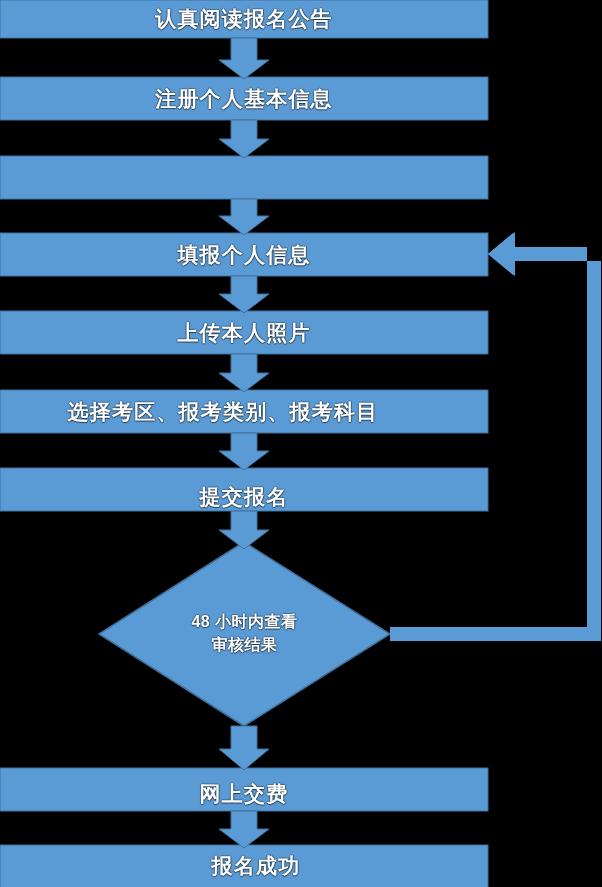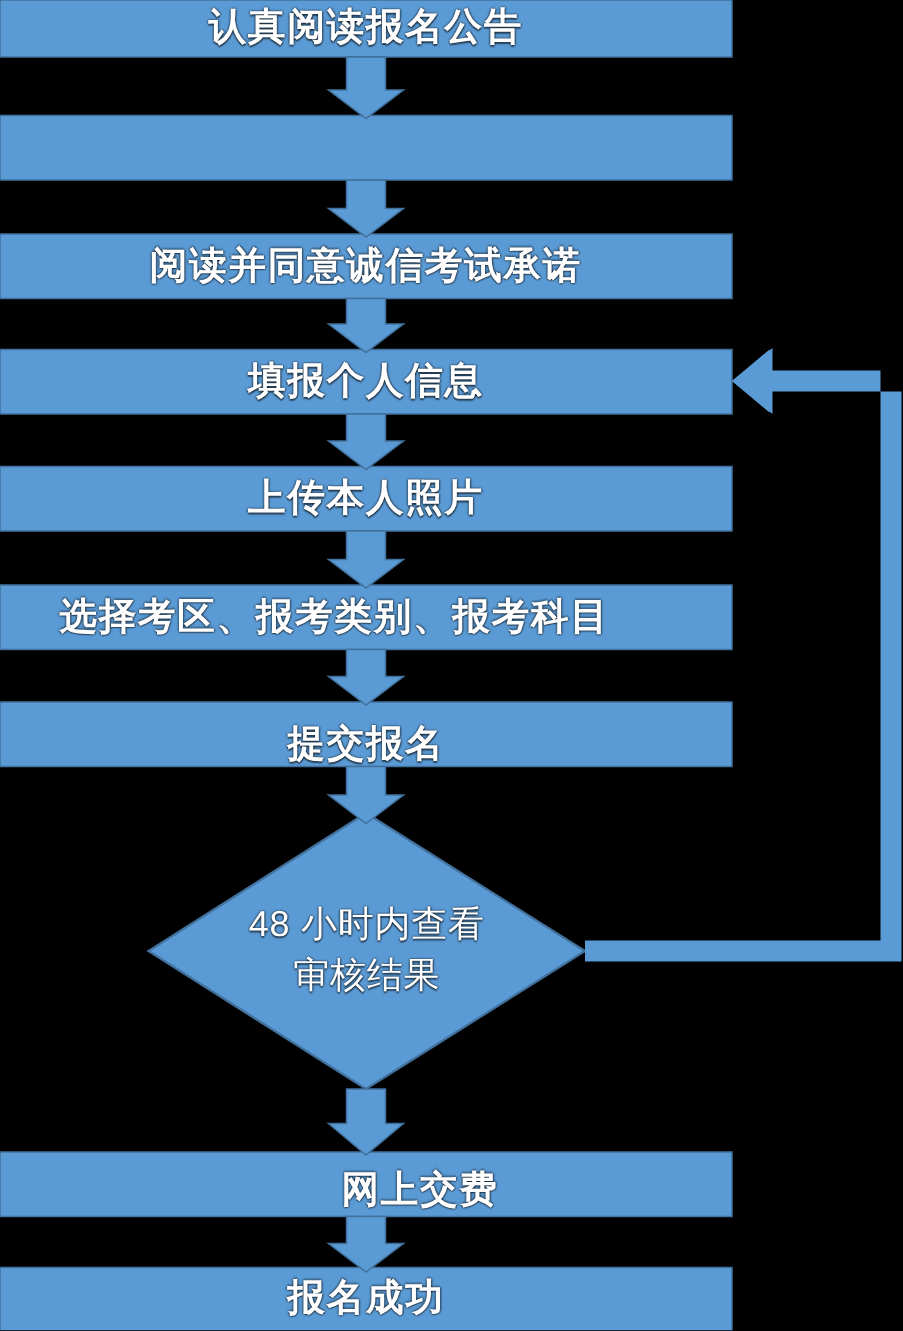--- a/index.html
+++ b/index.html
@@ -26,33 +26,33 @@
     height: 887px;
     display: block;
   }
   .node-label {
     position: absolute;
     display: flex;
     align-items: center;
     justify-content: center;
     text-align: center;
     color: #ffffff;
-    font-size: 25px;
+    font-size: 21px;
     font-weight: 700;
     letter-spacing: 1.2px;
     line-height: 1.42;
     text-shadow: 0 1px 1px rgba(0,0,0,0.55), 1px 0 1px rgba(0,0,0,0.35),
                  0 -1px 1px rgba(0,0,0,0.25), -1px 0 1px rgba(0,0,0,0.25);
     pointer-events: none;
     white-space: pre-line;
   }
   .node-label.diamond-label {
-    font-weight: 400;
+    font-weight: 700;
     letter-spacing: 0.5px;
-    font-size: 24px;
+    font-size: 16px;
   }
 </style>
 </head>
 <body>
 
 <div id="flowchart-root">
 
   <svg id="flow-svg" viewBox="0 0 602 887" xmlns="http://www.w3.org/2000/svg">
 
     <g>
@@ -93,31 +93,31 @@
       <polygon points="231,511 257,511 257,530 269,530 244,549 219,530 231,530" fill="#5B9BD5" stroke="#41719C" stroke-width="1"></polygon>
 
       <polygon points="231,726 257,726 257,749 269,749 244,770 219,749 231,749" fill="#5B9BD5" stroke="#41719C" stroke-width="1"></polygon>
 
       <polygon points="231,811 257,811 257,829 269,829 244,848 219,829 231,829" fill="#5B9BD5" stroke="#41719C" stroke-width="1"></polygon>
     </g>
   </svg>
 
   <div class="node-label" style="left:0px; top:0px; width:488px; height:38px;">认真阅读报名公告</div>
 
+  <div class="node-label" style="left:0px; top:77px; width:488px; height:43px;">注册个人基本信息</div>
 
-  <div class="node-label" style="left:0px; top:156px; width:488px; height:43px;">阅读并同意诚信考试承诺</div>
 
   <div class="node-label" style="left:0px; top:311px; width:488px; height:43px;">上传本人照片</div>
 
   <div class="node-label" style="left:0px; top:233px; width:488px; height:43px;">填报个人信息</div>
 
   <div class="node-label" style="left:0px; top:390px; width:446px; height:43px;">选择考区、报考类别、报考科目</div>
 
   <div class="node-label" style="left:0px; top:468px; width:488px; height:57px;">提交报名</div>
 
   <div class="node-label diamond-label" style="left:99px; top:592px; width:291px; height:84px;">48 小时内查看
 审核结果</div>
 
-  <div class="node-label" style="left:0px; top:768px; width:488px; height:51px;margin-left:36px;">网上交费</div>
+  <div class="node-label" style="left:0px; top:768px; width:488px; height:51px;">网上交费</div>
 
-  <div class="node-label" style="left:0px; top:845px; width:488px; height:42px;">报名成功</div>
+  <div class="node-label" style="left:12px; top:845px; width:488px; height:42px;">报名成功</div>
 
 </div>
 
 </body></html>

